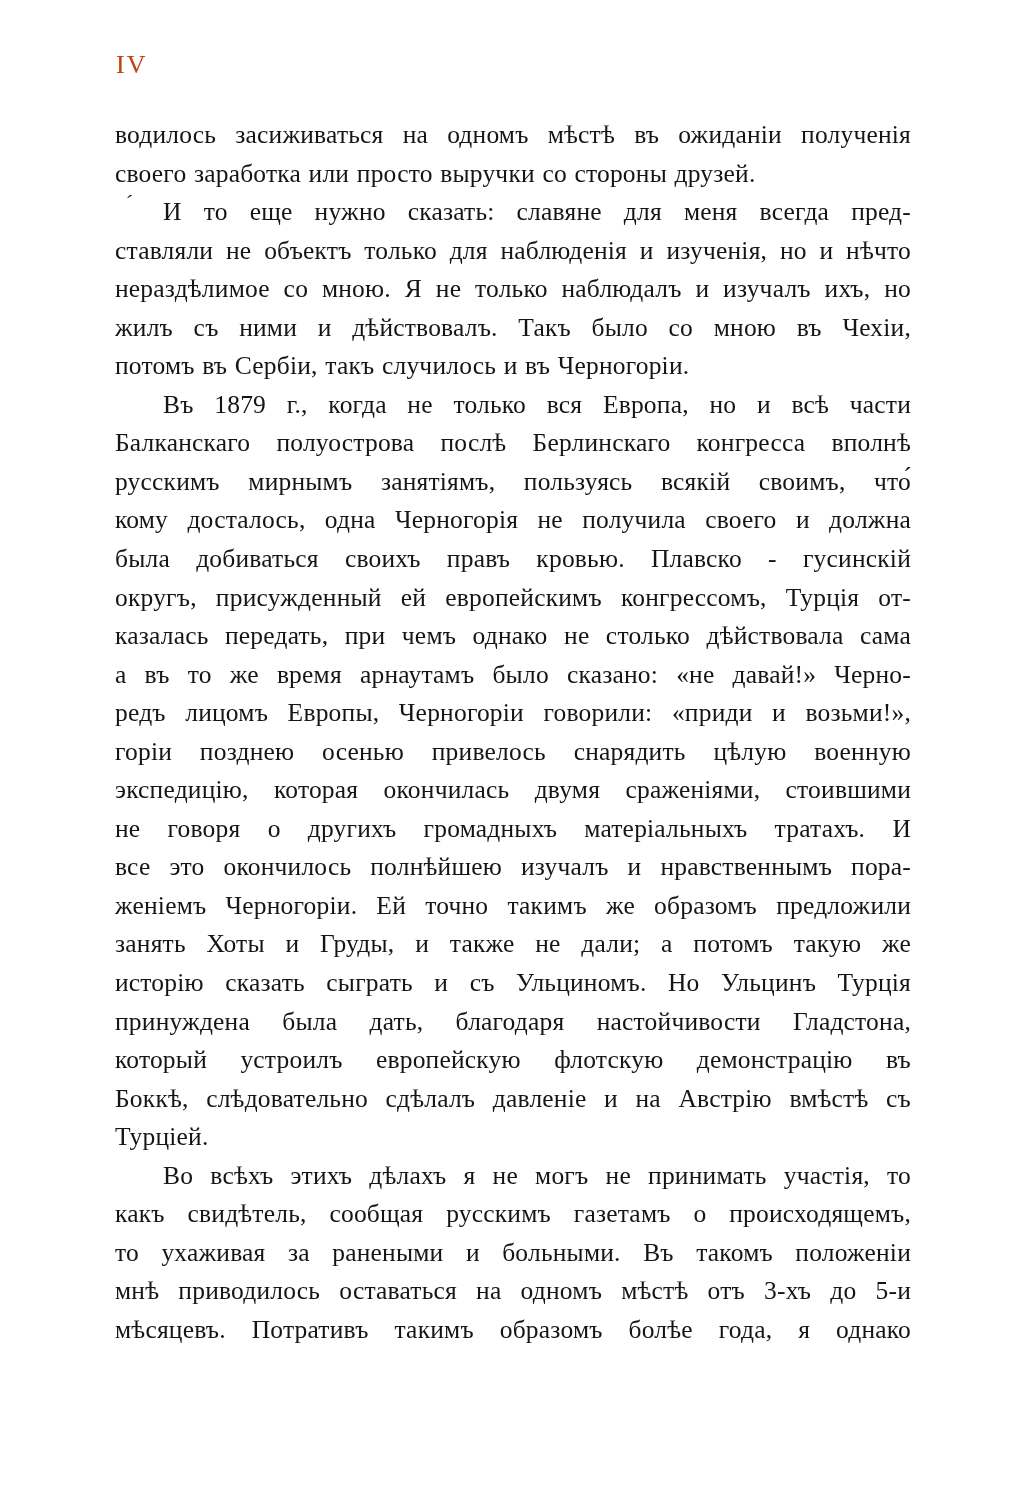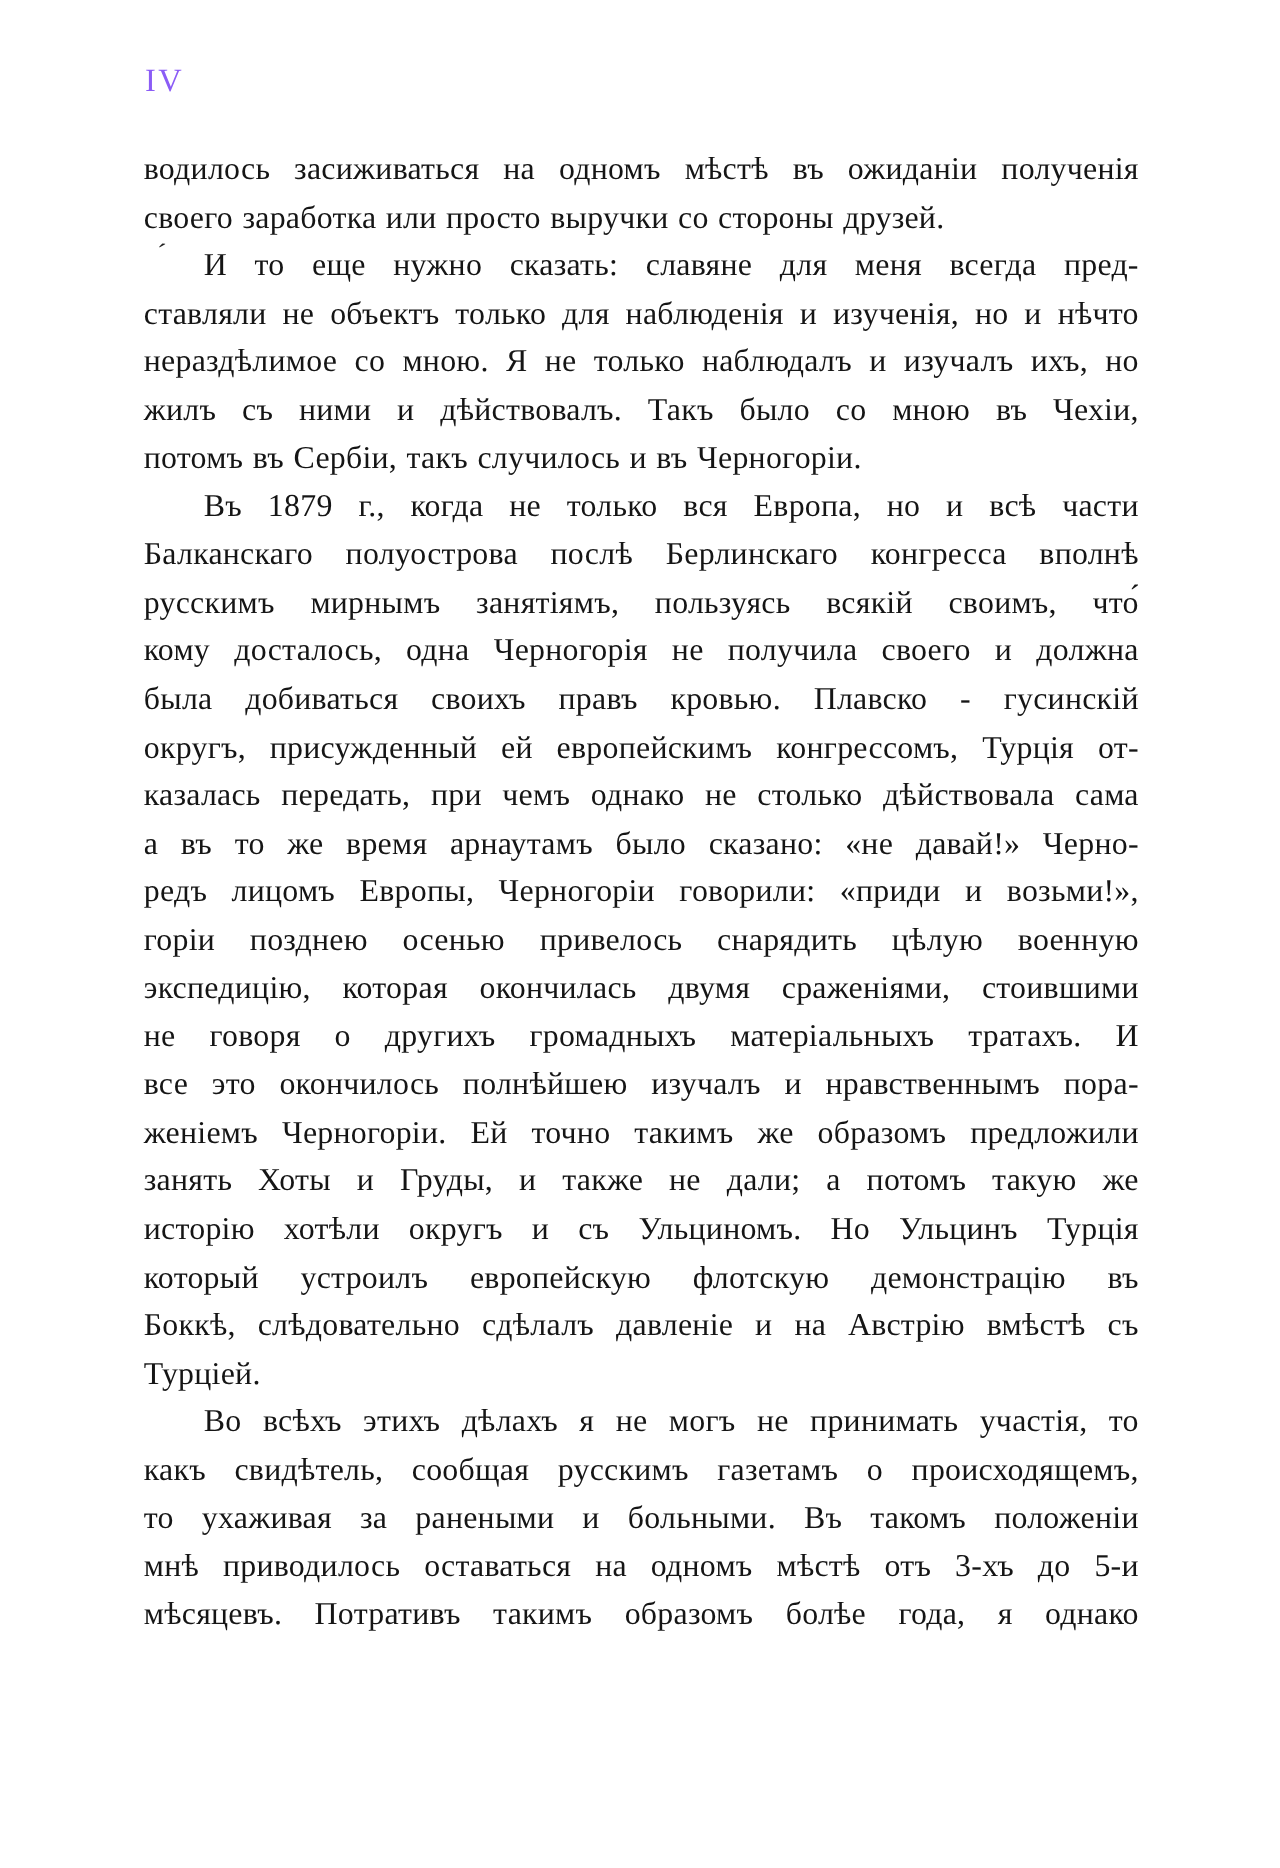--- a/index.html
+++ b/index.html
@@ -20,21 +20,21 @@
     inset: 0;
     background: #ffffff;
   }
   .page-number {
     position: absolute;
     left: 116px;
     top: 50px;
     font-size: 26px;
     letter-spacing: 2px;
     font-weight: 500;
-    color: #8b5cf6;
+    color: #c2410c;
   }
   .artifact-mark {
     position: absolute;
     left: 125px;
     top: 190px;
     font-size: 22px;
     color: #222;
     transform: rotate(8deg);
   }
   .text-block {
@@ -91,21 +91,22 @@
         <div class="line">округъ, присужденный ей европейскимъ конгрессомъ, Турція от-</div>
         <div class="line">казалась передать, при чемъ однако не столько дѣйствовала сама</div>
         <div class="line">а въ то же время арнаутамъ было сказано: «не давай!» Черно-</div>
         <div class="line">редъ лицомъ Европы, Черногоріи говорили: «приди и возьми!»,</div>
         <div class="line">горіи позднею осенью привелось снарядить цѣлую военную</div>
         <div class="line">экспедицію, которая окончилась двумя сраженіями, стоившими</div>
         <div class="line">не говоря о другихъ громадныхъ матеріальныхъ тратахъ. И</div>
         <div class="line">все это окончилось полнѣйшею изучалъ и нравственнымъ пора-</div>
         <div class="line">женіемъ Черногоріи. Ей точно такимъ же образомъ предложили</div>
         <div class="line">занять Хоты и Груды, и также не дали; а потомъ такую же</div>
-        <div class="line">исторію хотѣли округъ и съ Ульциномъ. Но Ульцинъ Турція</div>
+        <div class="line">исторію сказать сыграть и съ Ульциномъ. Но Ульцинъ Турція</div>
+        <div class="line">принуждена была дать, благодаря настойчивости Гладстона,</div>
         <div class="line">который устроилъ европейскую флотскую демонстрацію въ</div>
         <div class="line">Боккѣ, слѣдовательно сдѣлалъ давленіе и на Австрію вмѣстѣ съ</div>
         <div class="line flush">Турціей.</div>
       </div>
       <div class="paragraph">
         <div class="line indent">Во всѣхъ этихъ дѣлахъ я не могъ не принимать участія, то</div>
         <div class="line">какъ свидѣтель, сообщая русскимъ газетамъ о происходящемъ,</div>
         <div class="line">то ухаживая за ранеными и больными. Въ такомъ положеніи</div>
         <div class="line">мнѣ приводилось оставаться на одномъ мѣстѣ отъ 3-хъ до 5-и</div>
         <div class="line">мѣсяцевъ. Потративъ такимъ образомъ болѣе года, я однако</div>

